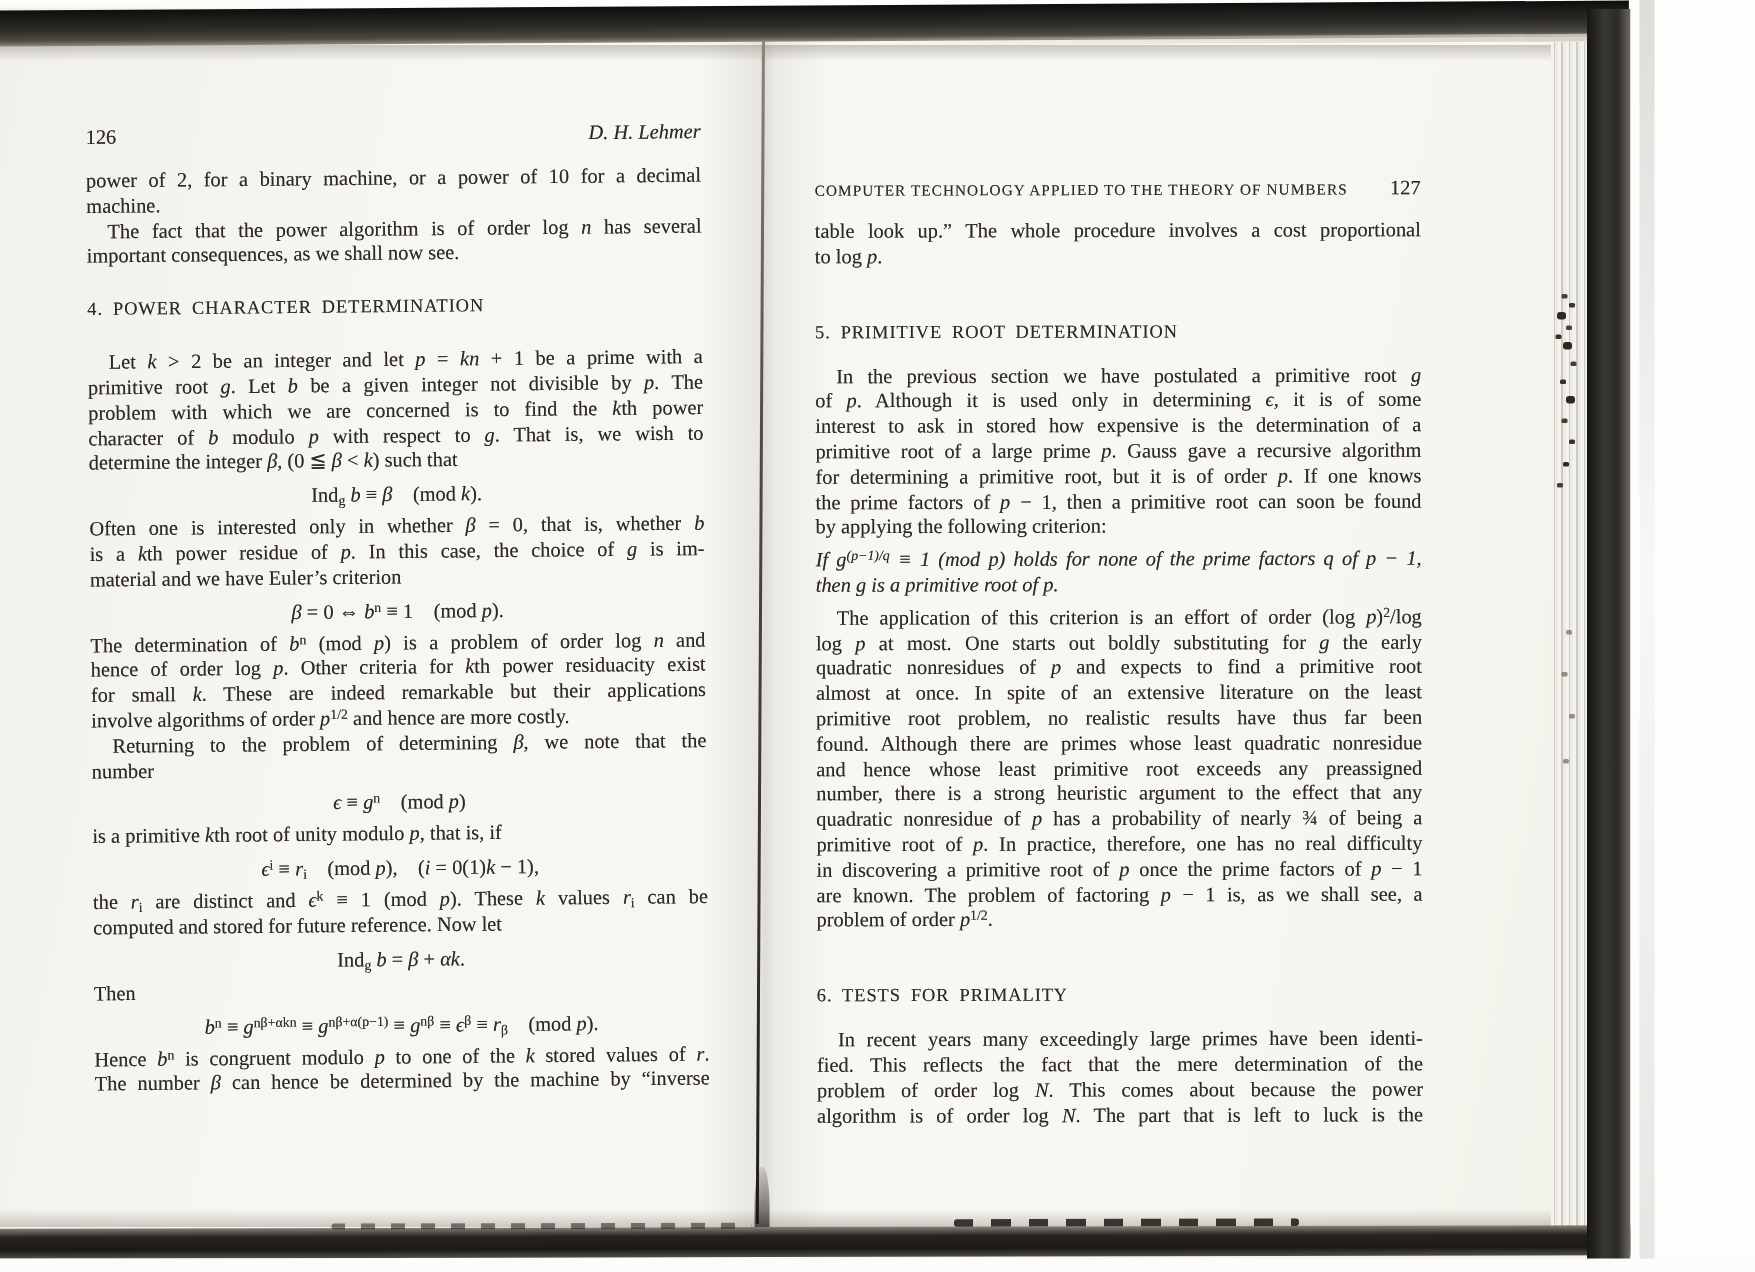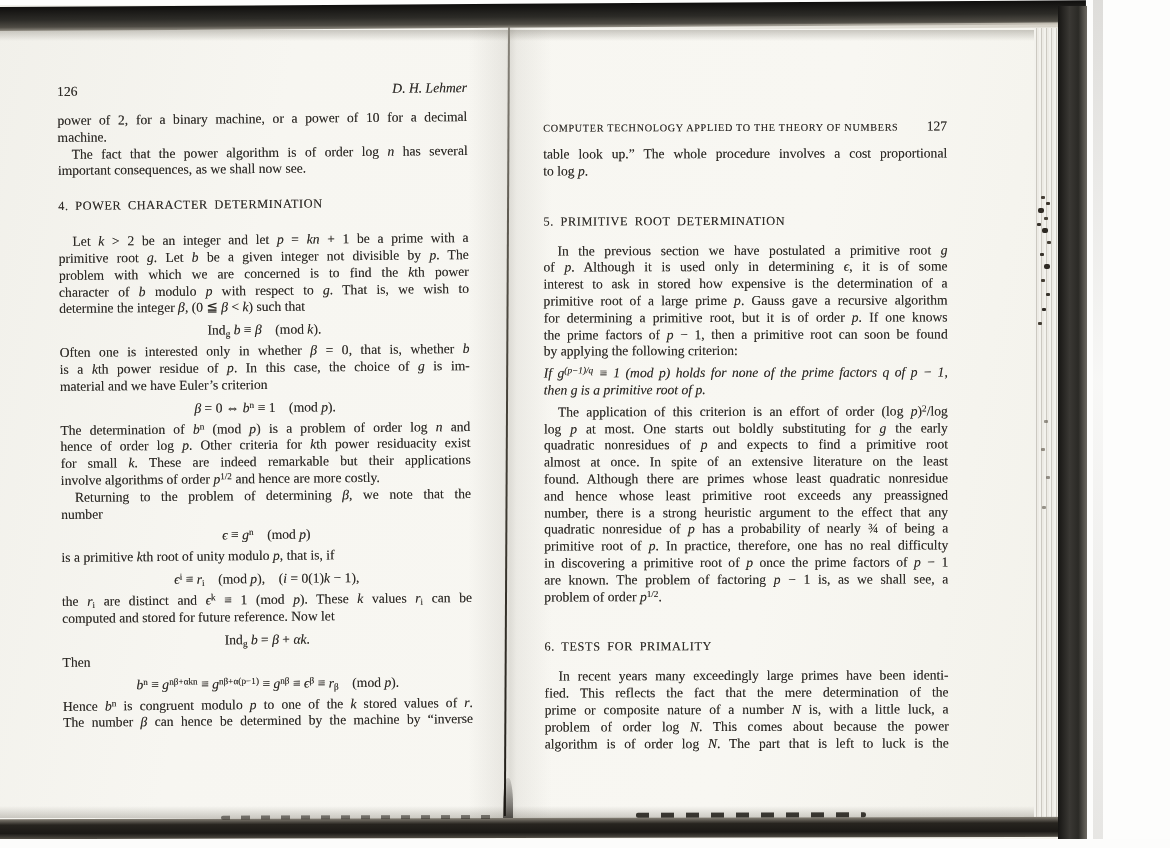--- a/index.html
+++ b/index.html
@@ -179,33 +179,33 @@
         </div>
         <div class="para criterion">
           <div class="line">If g<sup>(p−1)/q</sup> ≡ 1 (mod p) holds for none of the prime factors q of p − 1,</div>
           <div class="line end">then g is a primitive root of p.</div>
         </div>
         <div class="para">
           <div class="line indent">The application of this criterion is an effort of order (log <i>p</i>)<sup>2</sup>/log</div>
           <div class="line">log <i>p</i> at most. One starts out boldly substituting for <i>g</i> the early</div>
           <div class="line">quadratic nonresidues of <i>p</i> and expects to find a primitive root</div>
           <div class="line">almost at once. In spite of an extensive literature on the least</div>
+          <div class="line">primitive root problem, no realistic results have thus far been</div>
           <div class="line">found. Although there are primes whose least quadratic nonresidue</div>
           <div class="line">and hence whose least primitive root exceeds any preassigned</div>
           <div class="line">number, there is a strong heuristic argument to the effect that any</div>
           <div class="line">quadratic nonresidue of <i>p</i> has a probability of nearly ¾ of being a</div>
           <div class="line">primitive root of <i>p</i>. In practice, therefore, one has no real difficulty</div>
           <div class="line">in discovering a primitive root of <i>p</i> once the prime factors of <i>p</i> − 1</div>
           <div class="line">are known. The problem of factoring <i>p</i> − 1 is, as we shall see, a</div>
           <div class="line end">problem of order <i>p</i><sup>1/2</sup>.</div>
         </div>
         <div class="heading">6. TESTS FOR PRIMALITY</div>
         <div class="para">
           <div class="line indent">In recent years many exceedingly large primes have been identi-</div>
           <div class="line">fied. This reflects the fact that the mere determination of the</div>
-          <div class="line">prime or composite nature of a number <i>N</i> is, with a little luck, a</div>
           <div class="line">problem of order log <i>N</i>. This comes about because the power</div>
           <div class="line">algorithm is of order log <i>N</i>. The part that is left to luck is the</div>
         </div>
       </div>
   </div>
 
 </div>
 
 </body></html>

